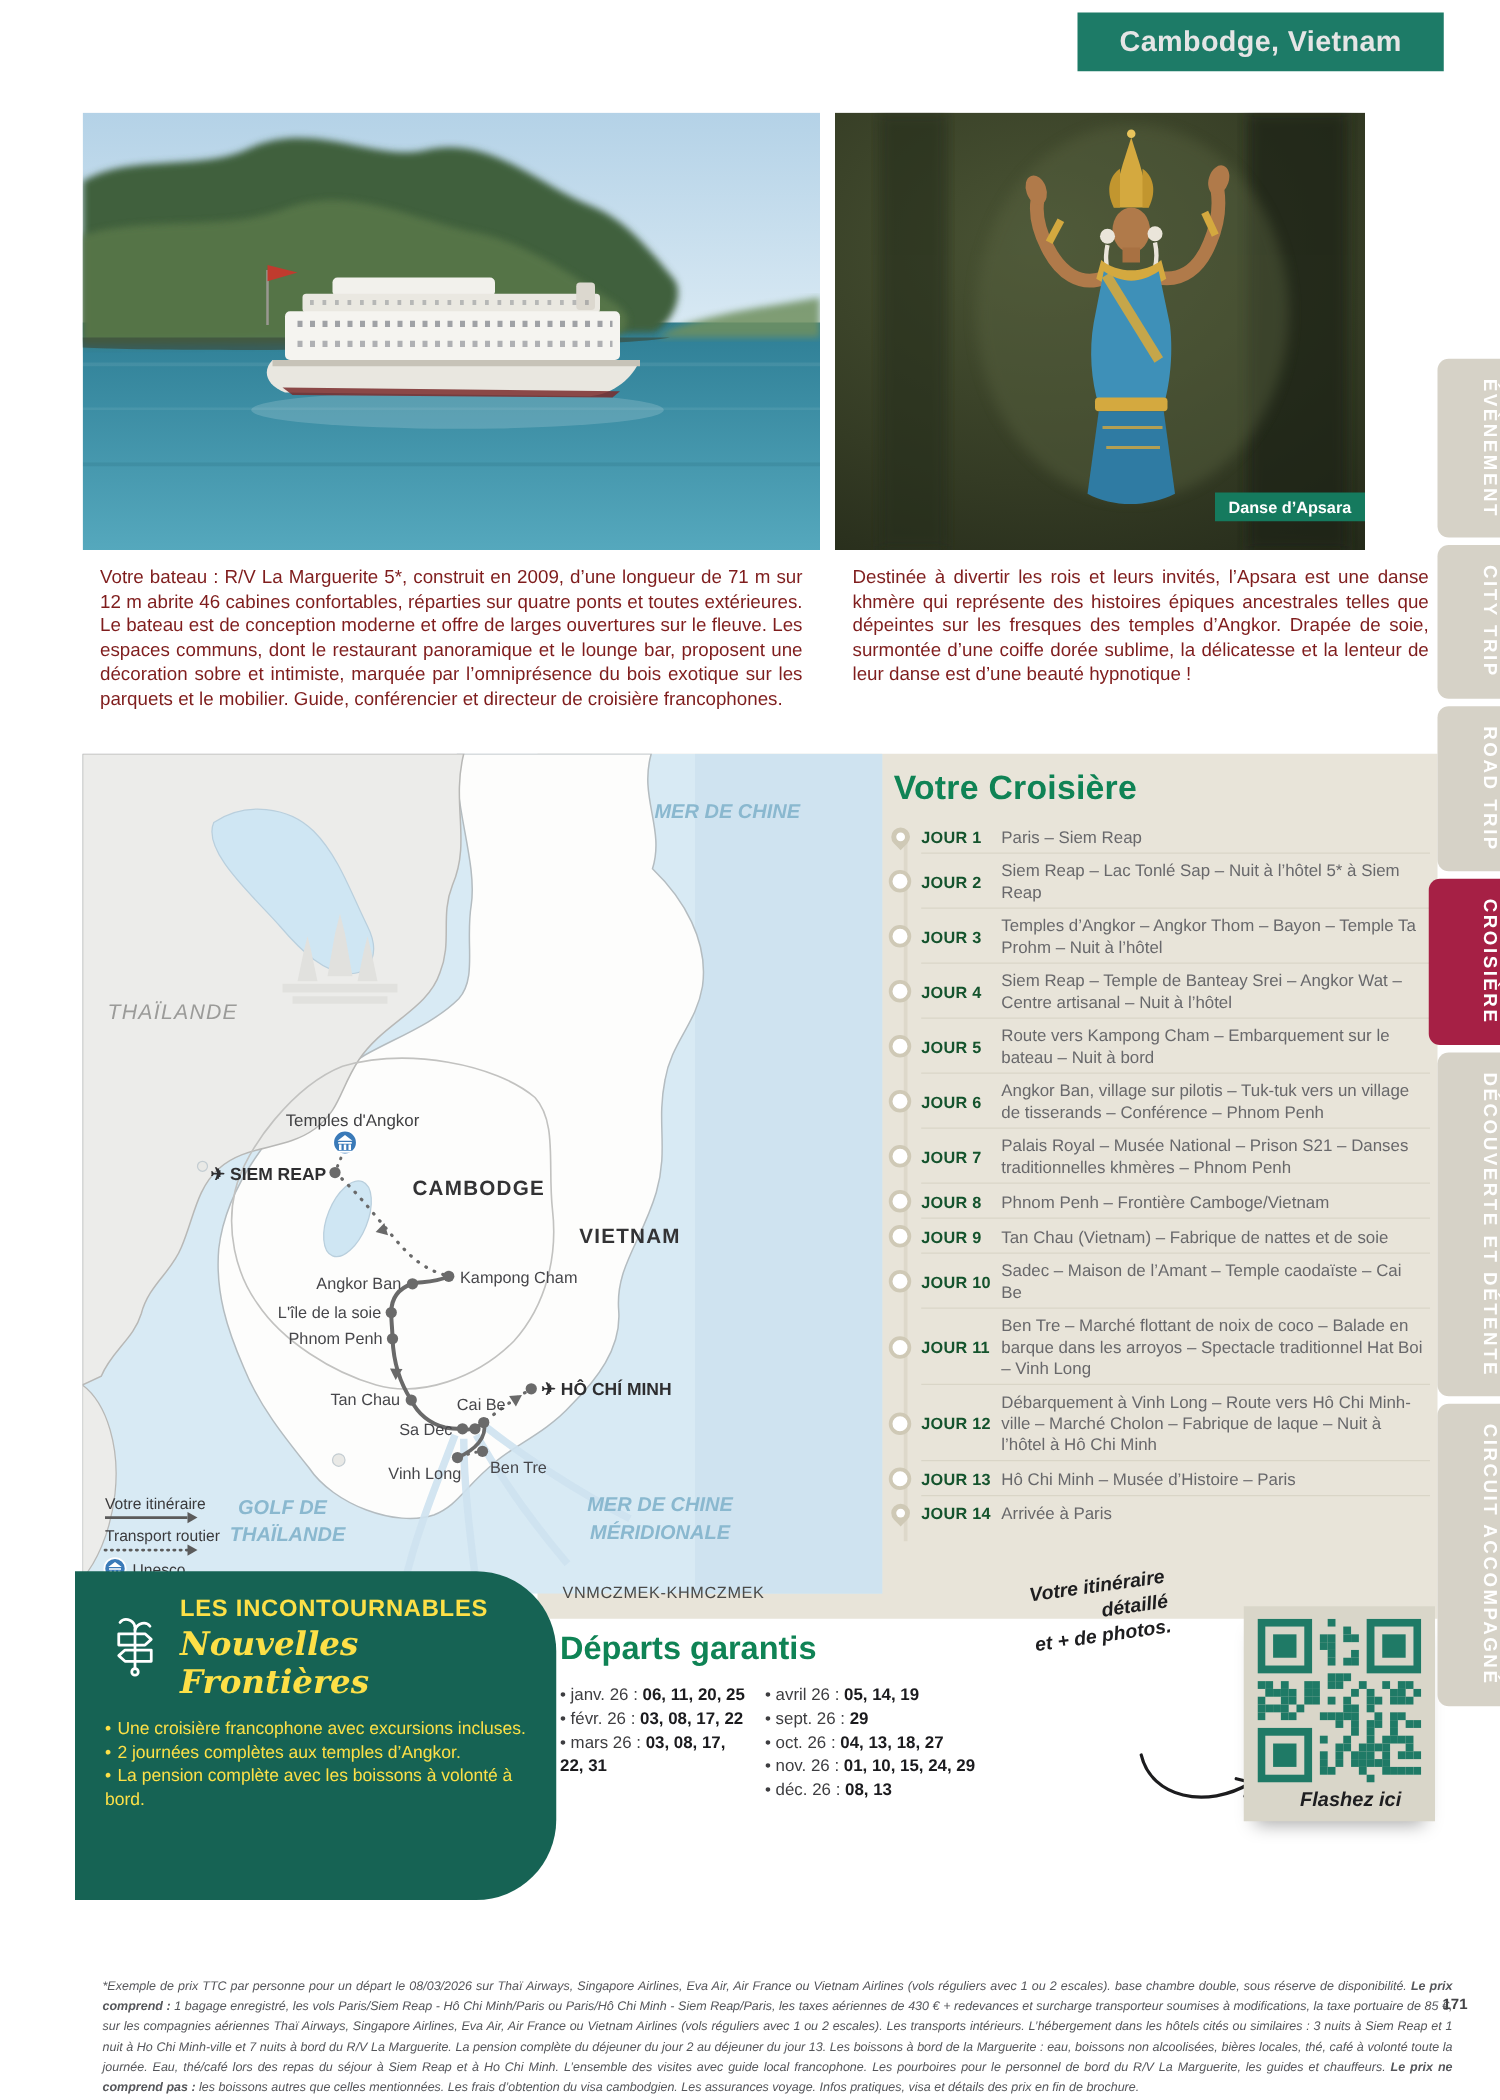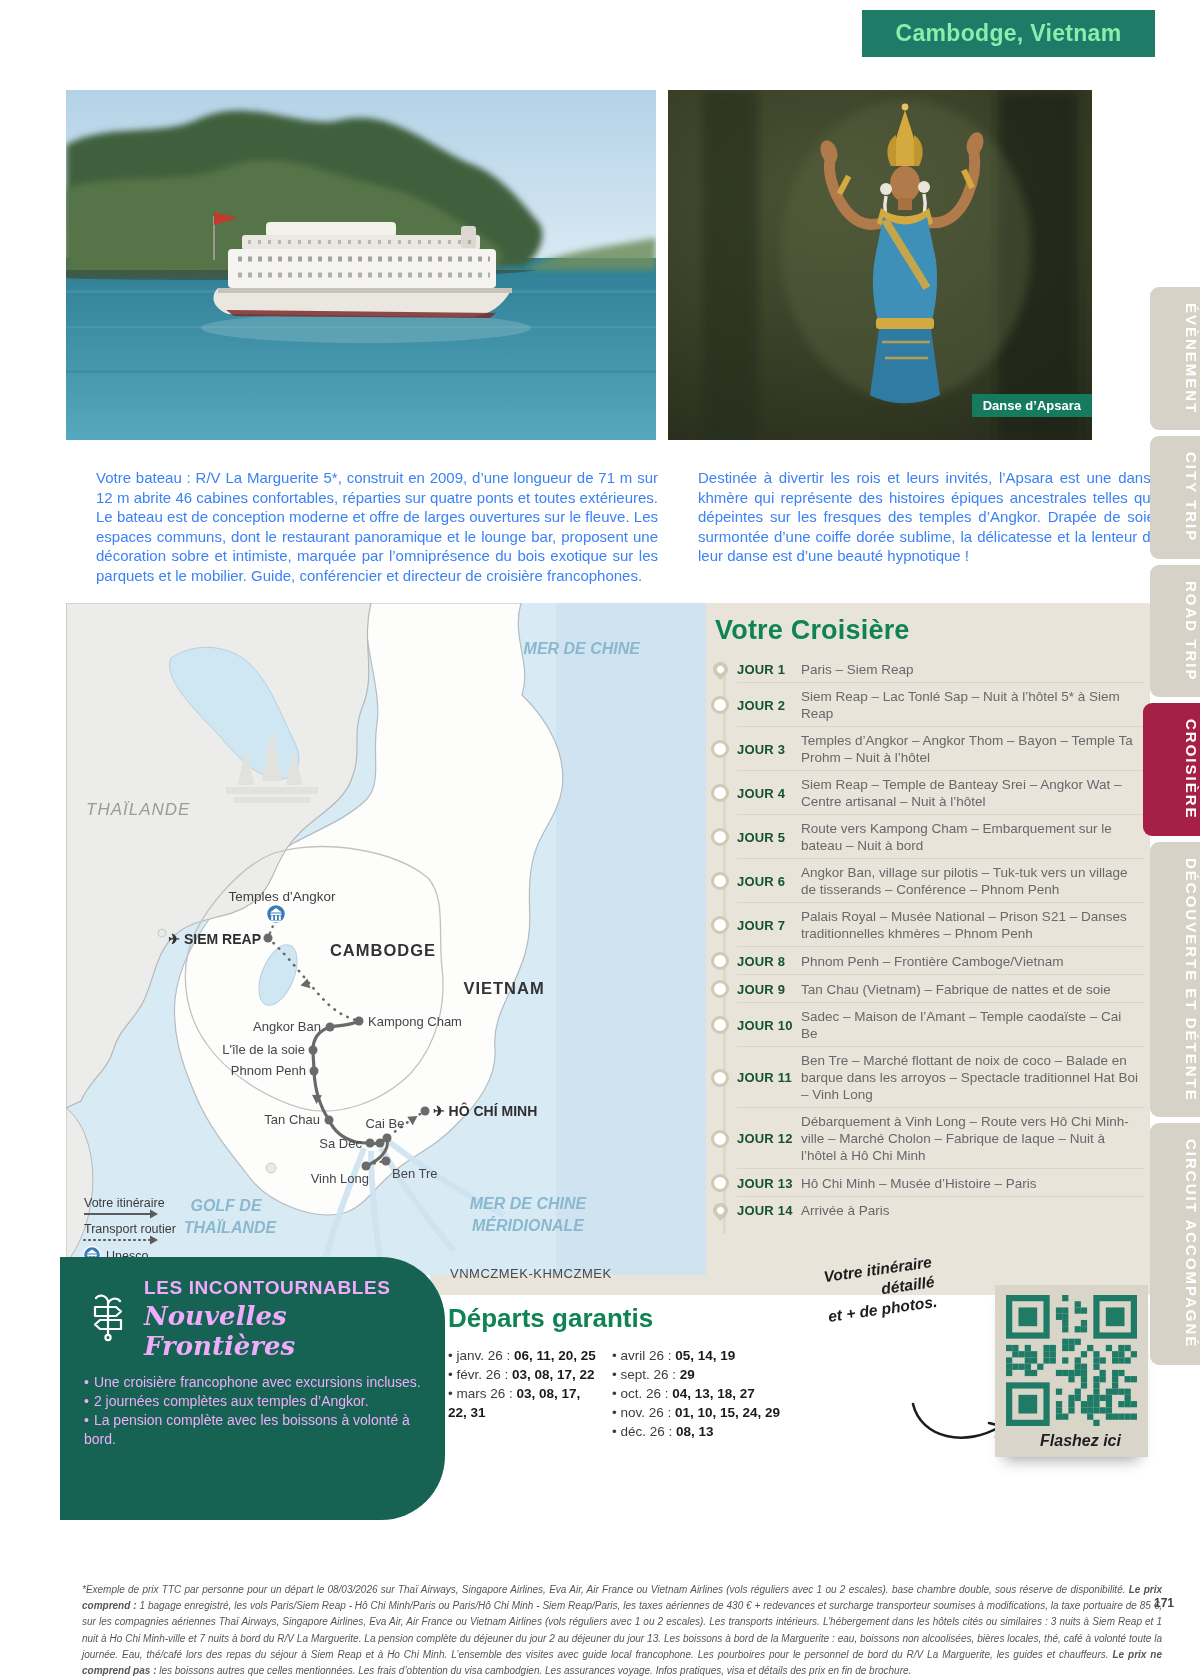--- a/index.html
+++ b/index.html
@@ -1,33 +1,33 @@
 <!DOCTYPE html>
 <html><head>
 <meta charset="utf-8">
 <style>
   html,body{margin:0;padding:0;background:#ffffff;}
   .page{position:relative;width:1200px;height:1680px;background:#fff;overflow:hidden;
         font-family:"Liberation Sans",sans-serif;}
 
   
   .header-tag{position:absolute;left:862px;top:10px;width:293px;height:47px;background:#1d7b67;
-              color:#86efac;font-size:23px;font-weight:600;display:flex;align-items:center;justify-content:center;
+              color:#e5e5e5;font-size:23px;font-weight:600;display:flex;align-items:center;justify-content:center;
               letter-spacing:.3px;}
 
   
   .photo{position:absolute;top:90px;height:350px;overflow:hidden;}
   .photo svg{display:block;}
   .photo-left{left:66px;width:590px;}
   .photo-right{left:668px;width:424px;text-align:center;}
   .photo-caption{position:absolute;right:0;bottom:23px;background:#157a5e;color:#fff;
                  font-size:13px;font-weight:bold;padding:4px 11px;}
 
   
-  .para{position:absolute;top:452px;margin:16px;font-size:15px;line-height:19.5px;color:#3b82f6;
+  .para{position:absolute;top:452px;margin:0;font-size:15px;line-height:19.5px;color:#7f1d1d;
         text-align:justify;}
   .para-left{left:80px;width:562px;}
   .para-right{left:682px;width:461px;}
 
   
   .beige-panel{position:absolute;left:430px;top:603px;width:720px;height:692px;background:#e8e4d9;}
   .map{position:absolute;left:66px;top:603px;width:640px;height:644px;}
   .map svg{display:block;}
   .map text{font-family:"Liberation Sans",sans-serif;}
 
@@ -45,21 +45,21 @@
   .pin{width:15px;height:15px;background:#cfc9b6;border-radius:50% 50% 50% 0;transform:rotate(-45deg);
        position:relative;}
   .pin::after{content:"";position:absolute;inset:4px;background:#fff;border-radius:50%;}
   .day-label{font-size:13px;font-weight:bold;color:#14532d;letter-spacing:.2px;}
   .day-text{font-size:13.5px;line-height:17px;color:#68686b;}
 
   .product-code{position:absolute;left:450px;top:1266px;font-size:13px;color:#4a4a48;letter-spacing:.5px;}
 
   
   .incontournables{position:absolute;left:60px;top:1257px;width:385px;height:263px;background:#166354;
-                   border-radius:0 64px 64px 0;color:#f0abfc;box-sizing:border-box;padding:20px 22px 0 24px;}
+                   border-radius:0 64px 64px 0;color:#fde047;box-sizing:border-box;padding:20px 22px 0 24px;}
   .inc-head{display:flex;align-items:center;gap:12px;}
   .inc-titles .kicker{font-size:19px;font-weight:800;letter-spacing:.6px;}
   .inc-titles .brand{font-family:"DejaVu Serif",serif;font-style:italic;font-weight:bold;font-size:26px;
                      margin-top:2px;}
   .inc-bullets{list-style:none;margin:12px 0 0 0;padding:0;font-size:14px;line-height:19px;}
   .inc-bullets li{margin:0;}
   .inc-bullets .b{margin-right:5px;}
 
   
   .departures{position:absolute;left:428px;top:1303px;width:480px;margin-left:20px;}

